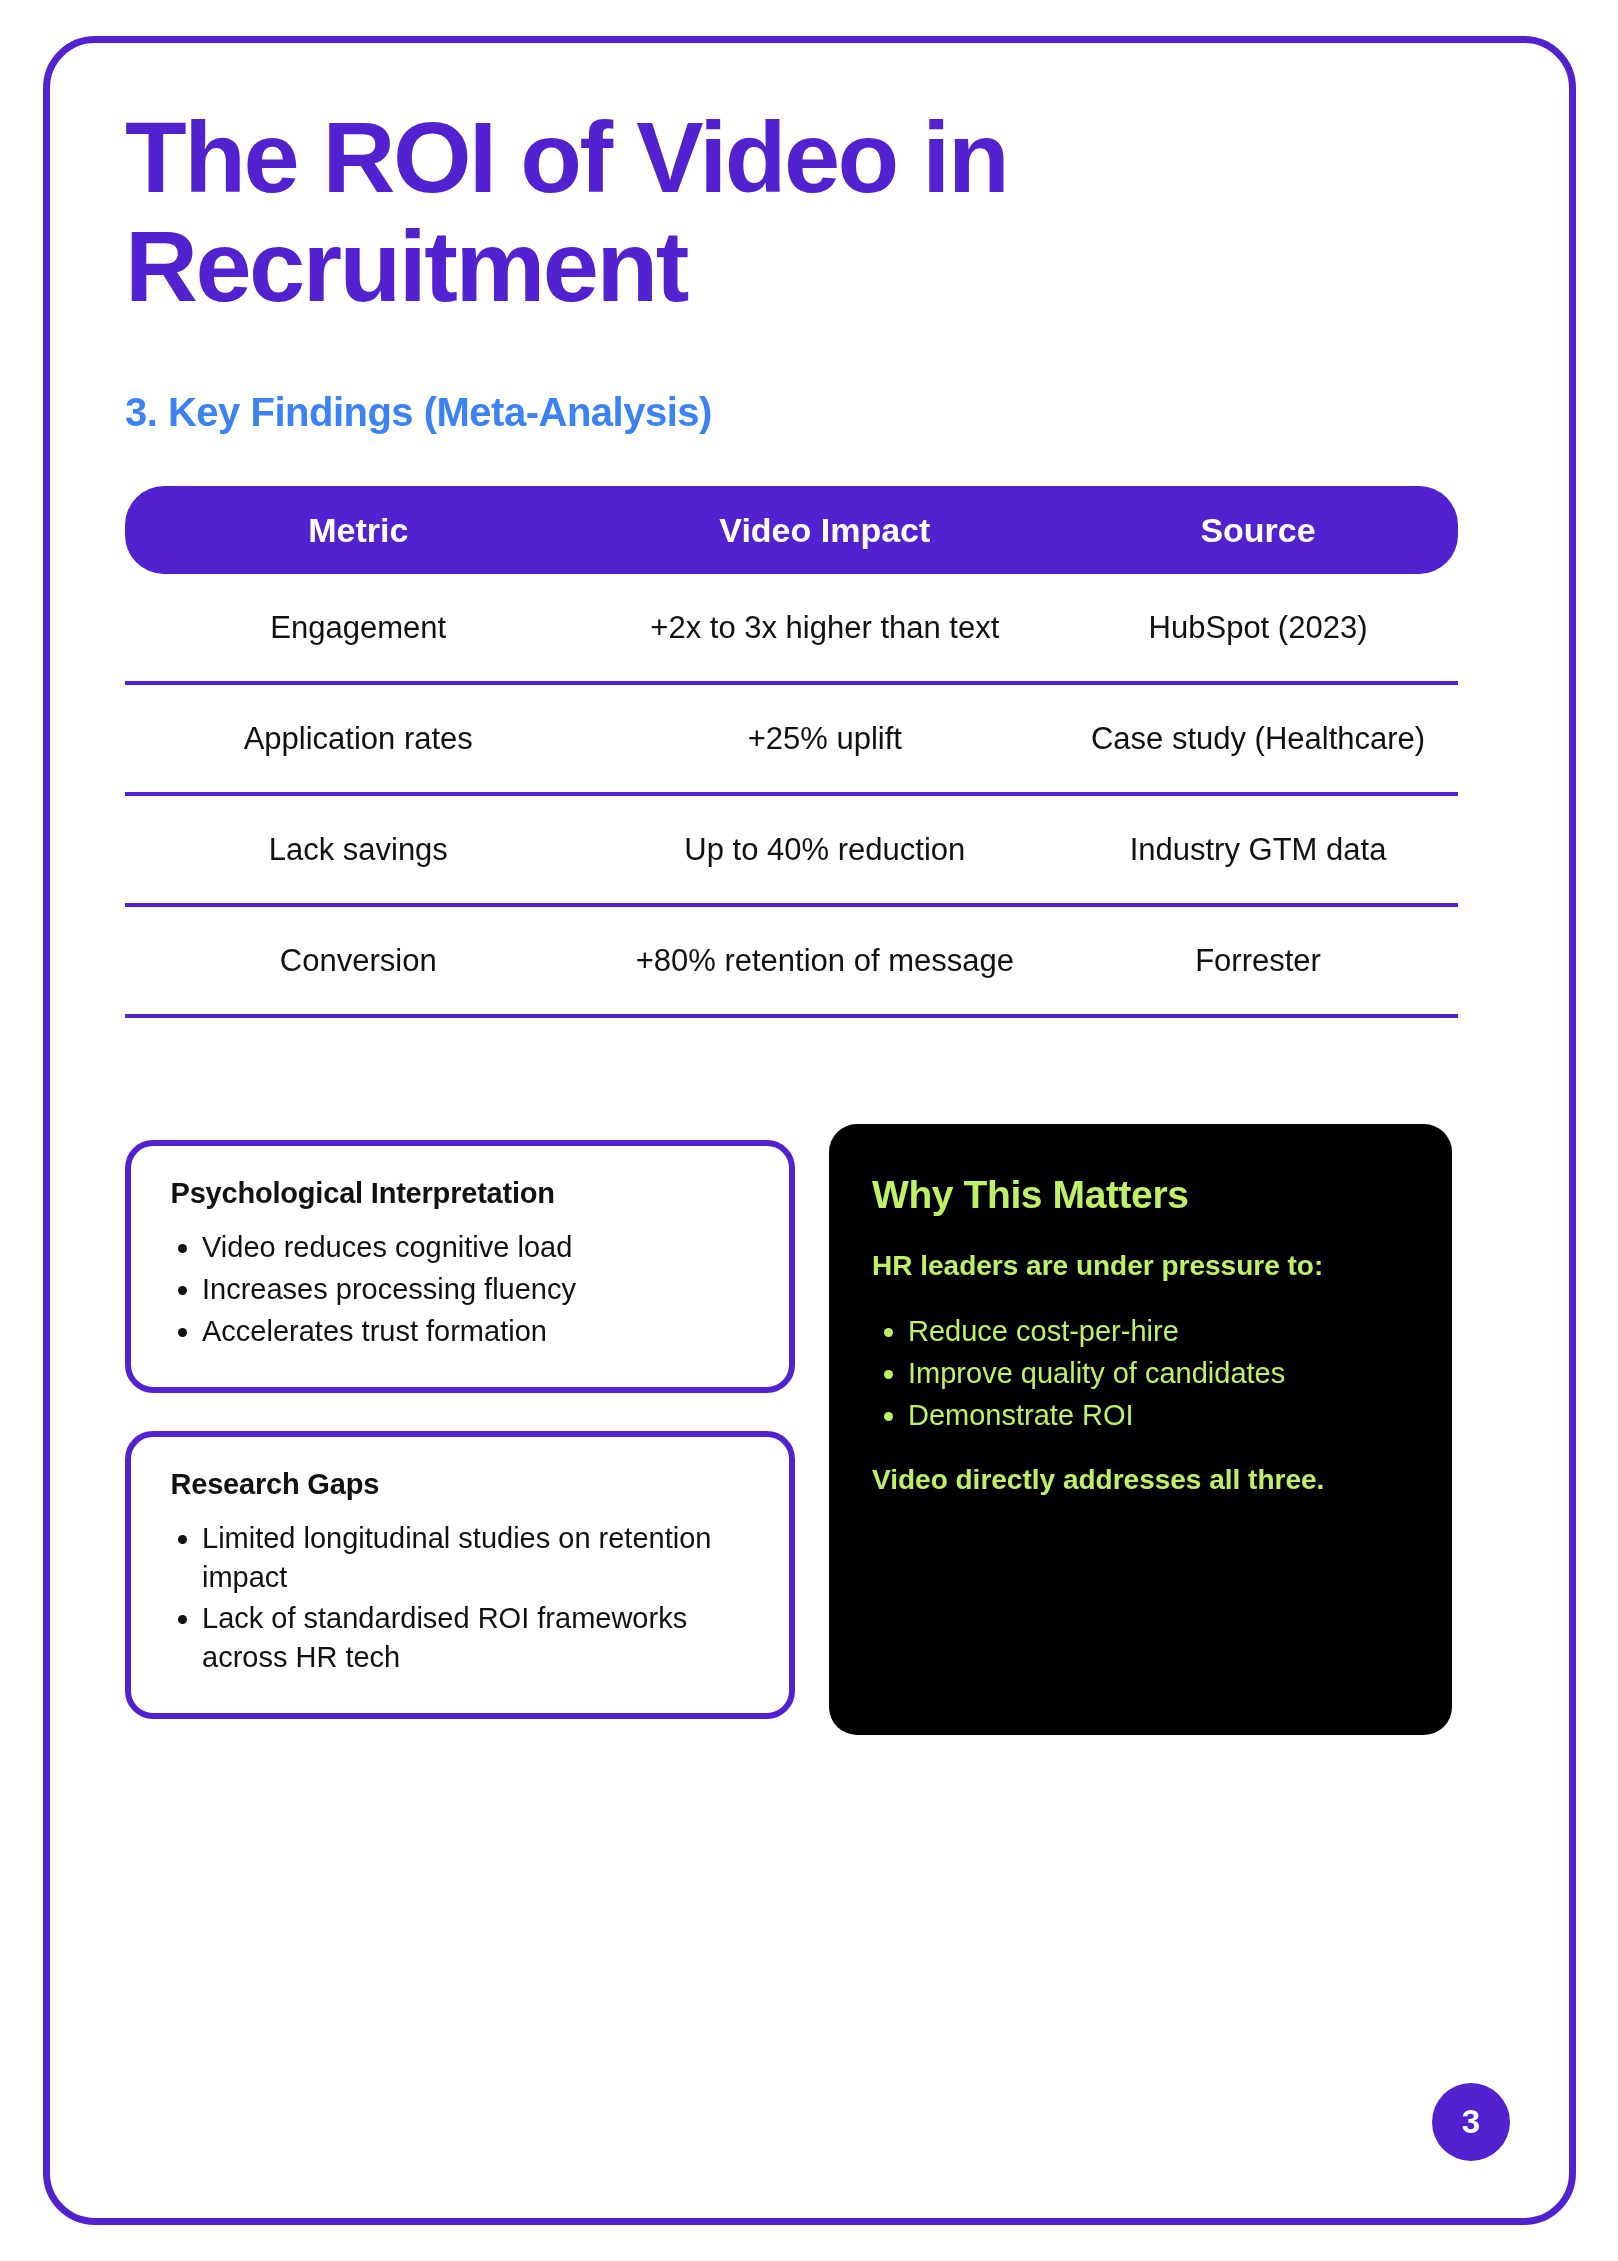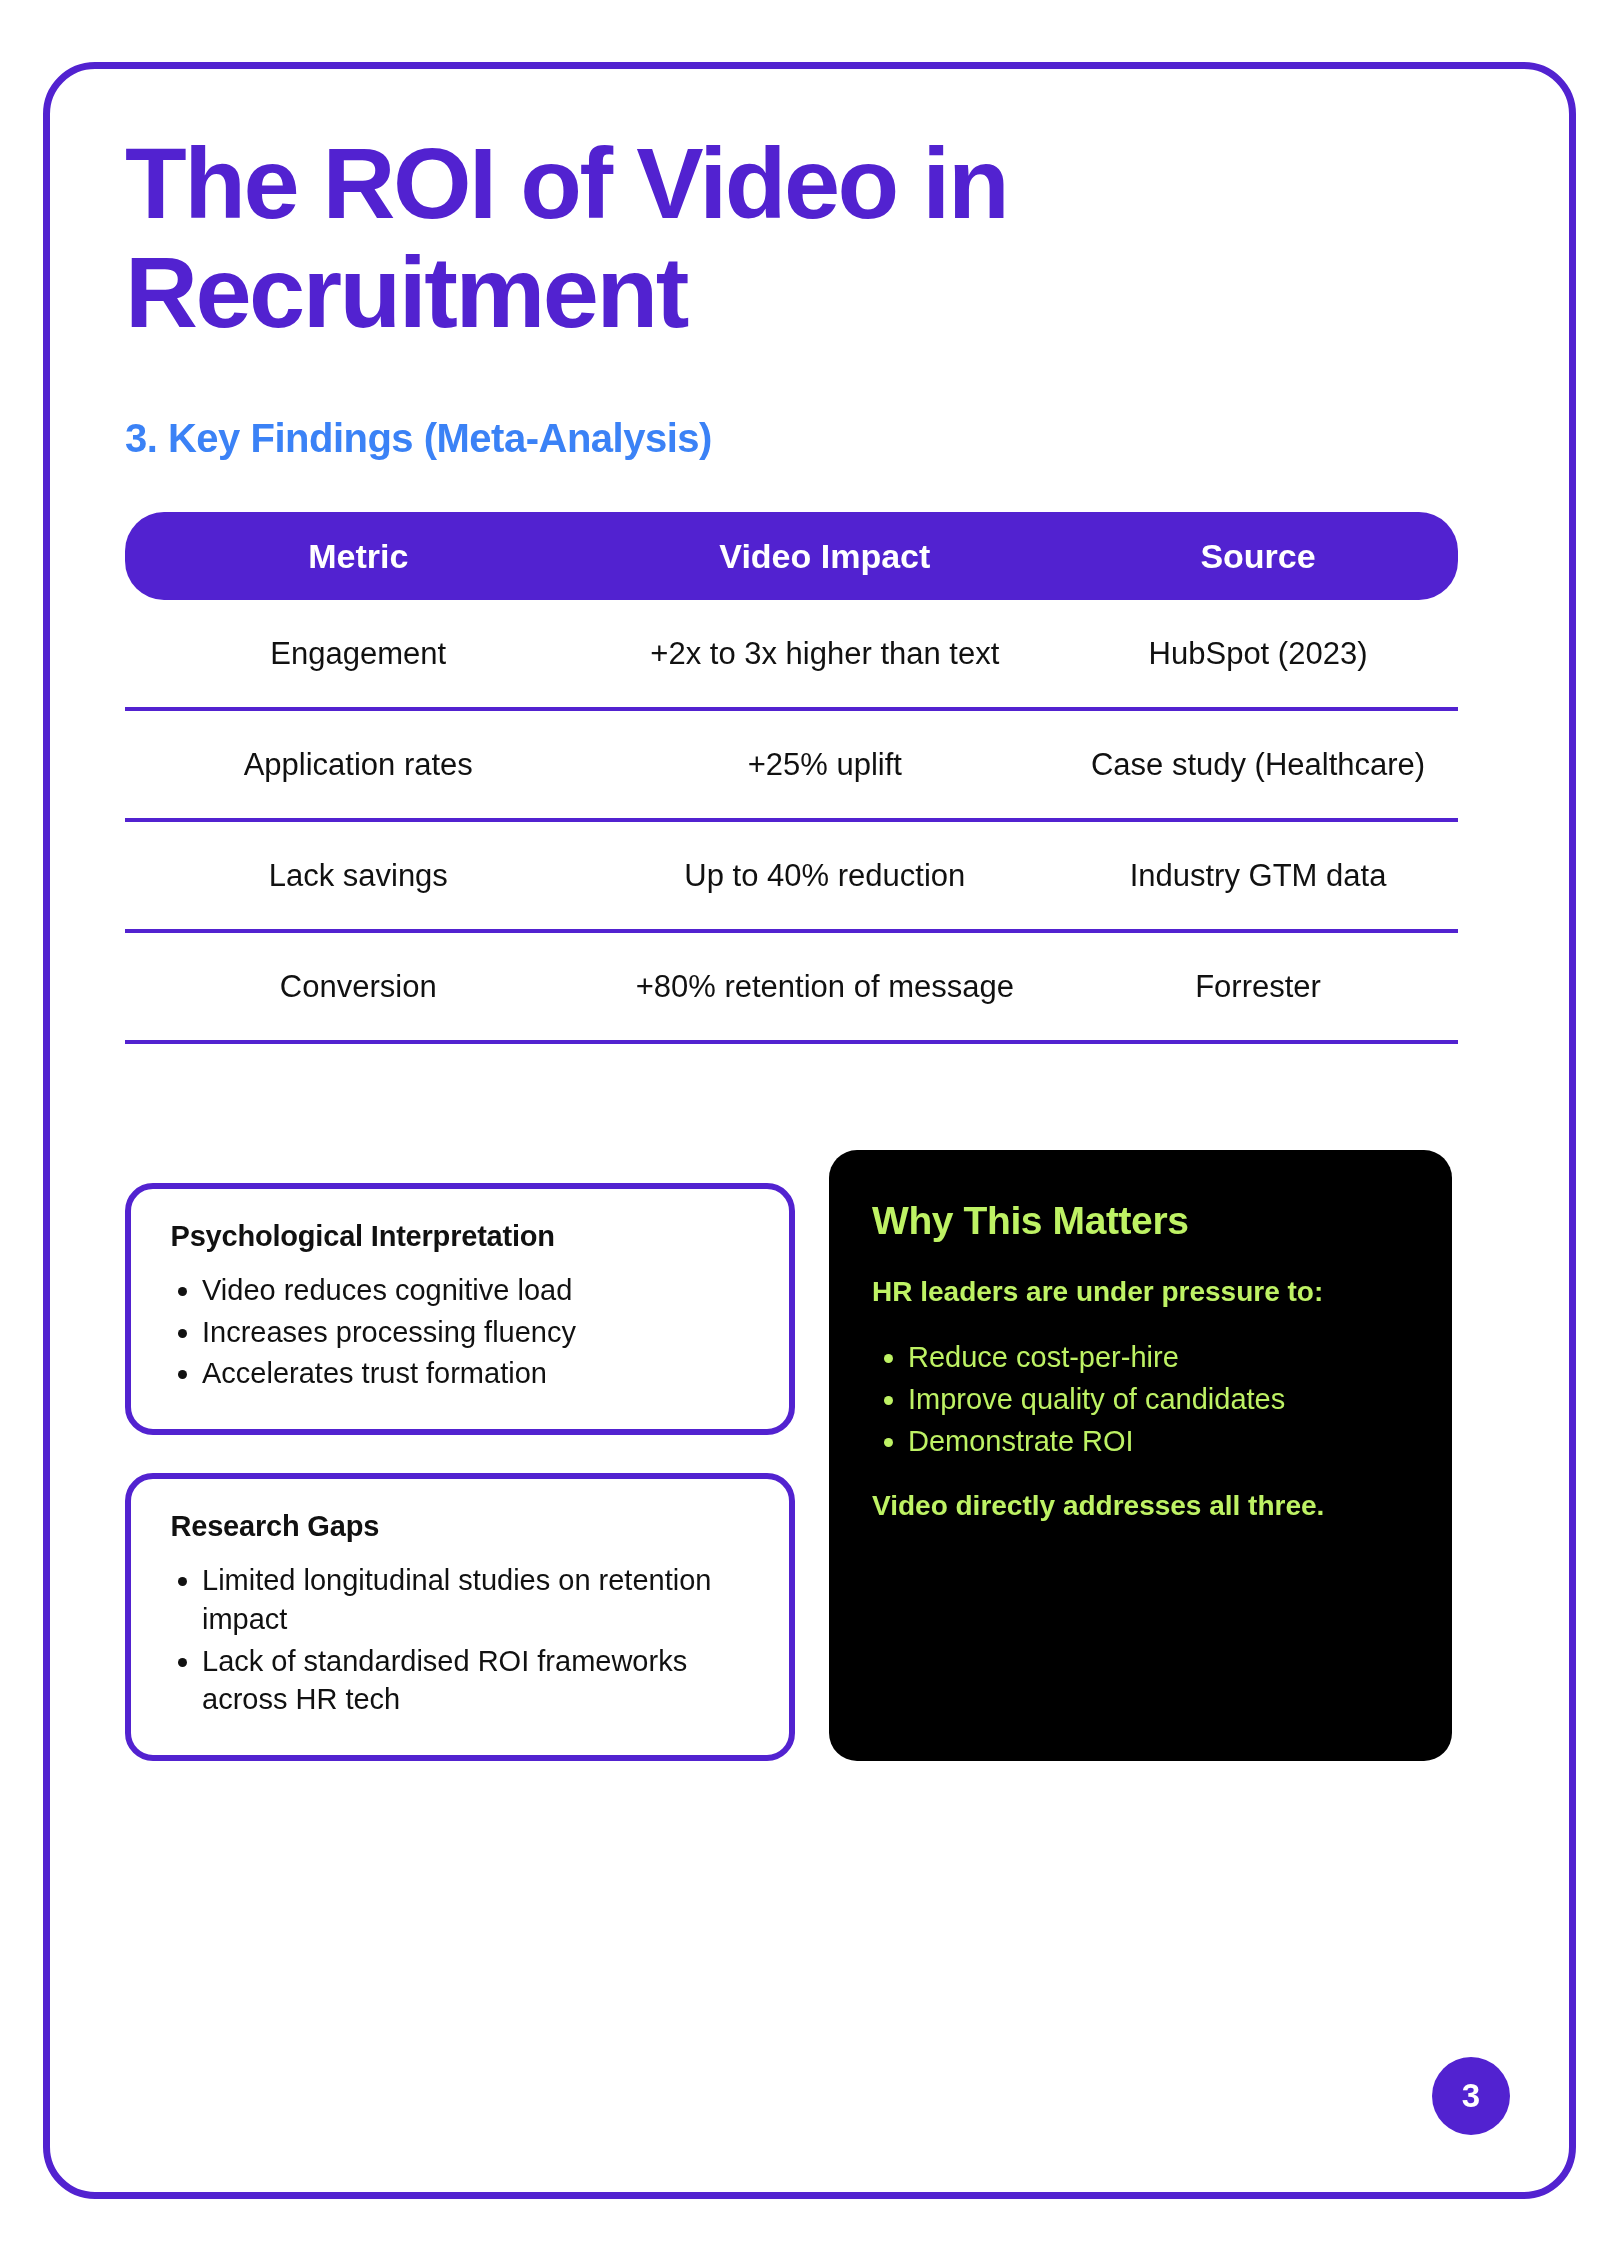--- a/index.html
+++ b/index.html
@@ -12,21 +12,21 @@
     height: 2261px;
     font-family: "Liberation Sans", sans-serif;
     -webkit-font-smoothing: antialiased;
   }
 
   .page {
     position: relative;
     width: 1619px;
     height: 2261px;
     box-sizing: border-box;
-    padding: 62px 43px;
+    padding: 36px 43px;
     background: #ffffff;
   }
 
   .card {
     position: relative;
     width: 100%;
     height: 100%;
     box-sizing: border-box;
     border: 7.4px solid #5222d0;
     border-radius: 52px;
@@ -89,21 +89,21 @@
   .col-3 { width: 30%; }
   .table-header .col-1 { text-align: center; }
   .table-header .col-2 { text-align: center; }
   .table-header .col-3 { text-align: center; }
 
   
   .boxes {
     margin-top: 106px;
     display: flex;
     gap: 34px;
-    align-items: flex-end;
+    align-items: center;
   }
   .left-col {
     width: 670px;
     display: flex;
     flex-direction: column;
     gap: 38px;
   }
   .outline-box {
     border: 6.5px solid #5222d0;
     border-radius: 28px;

